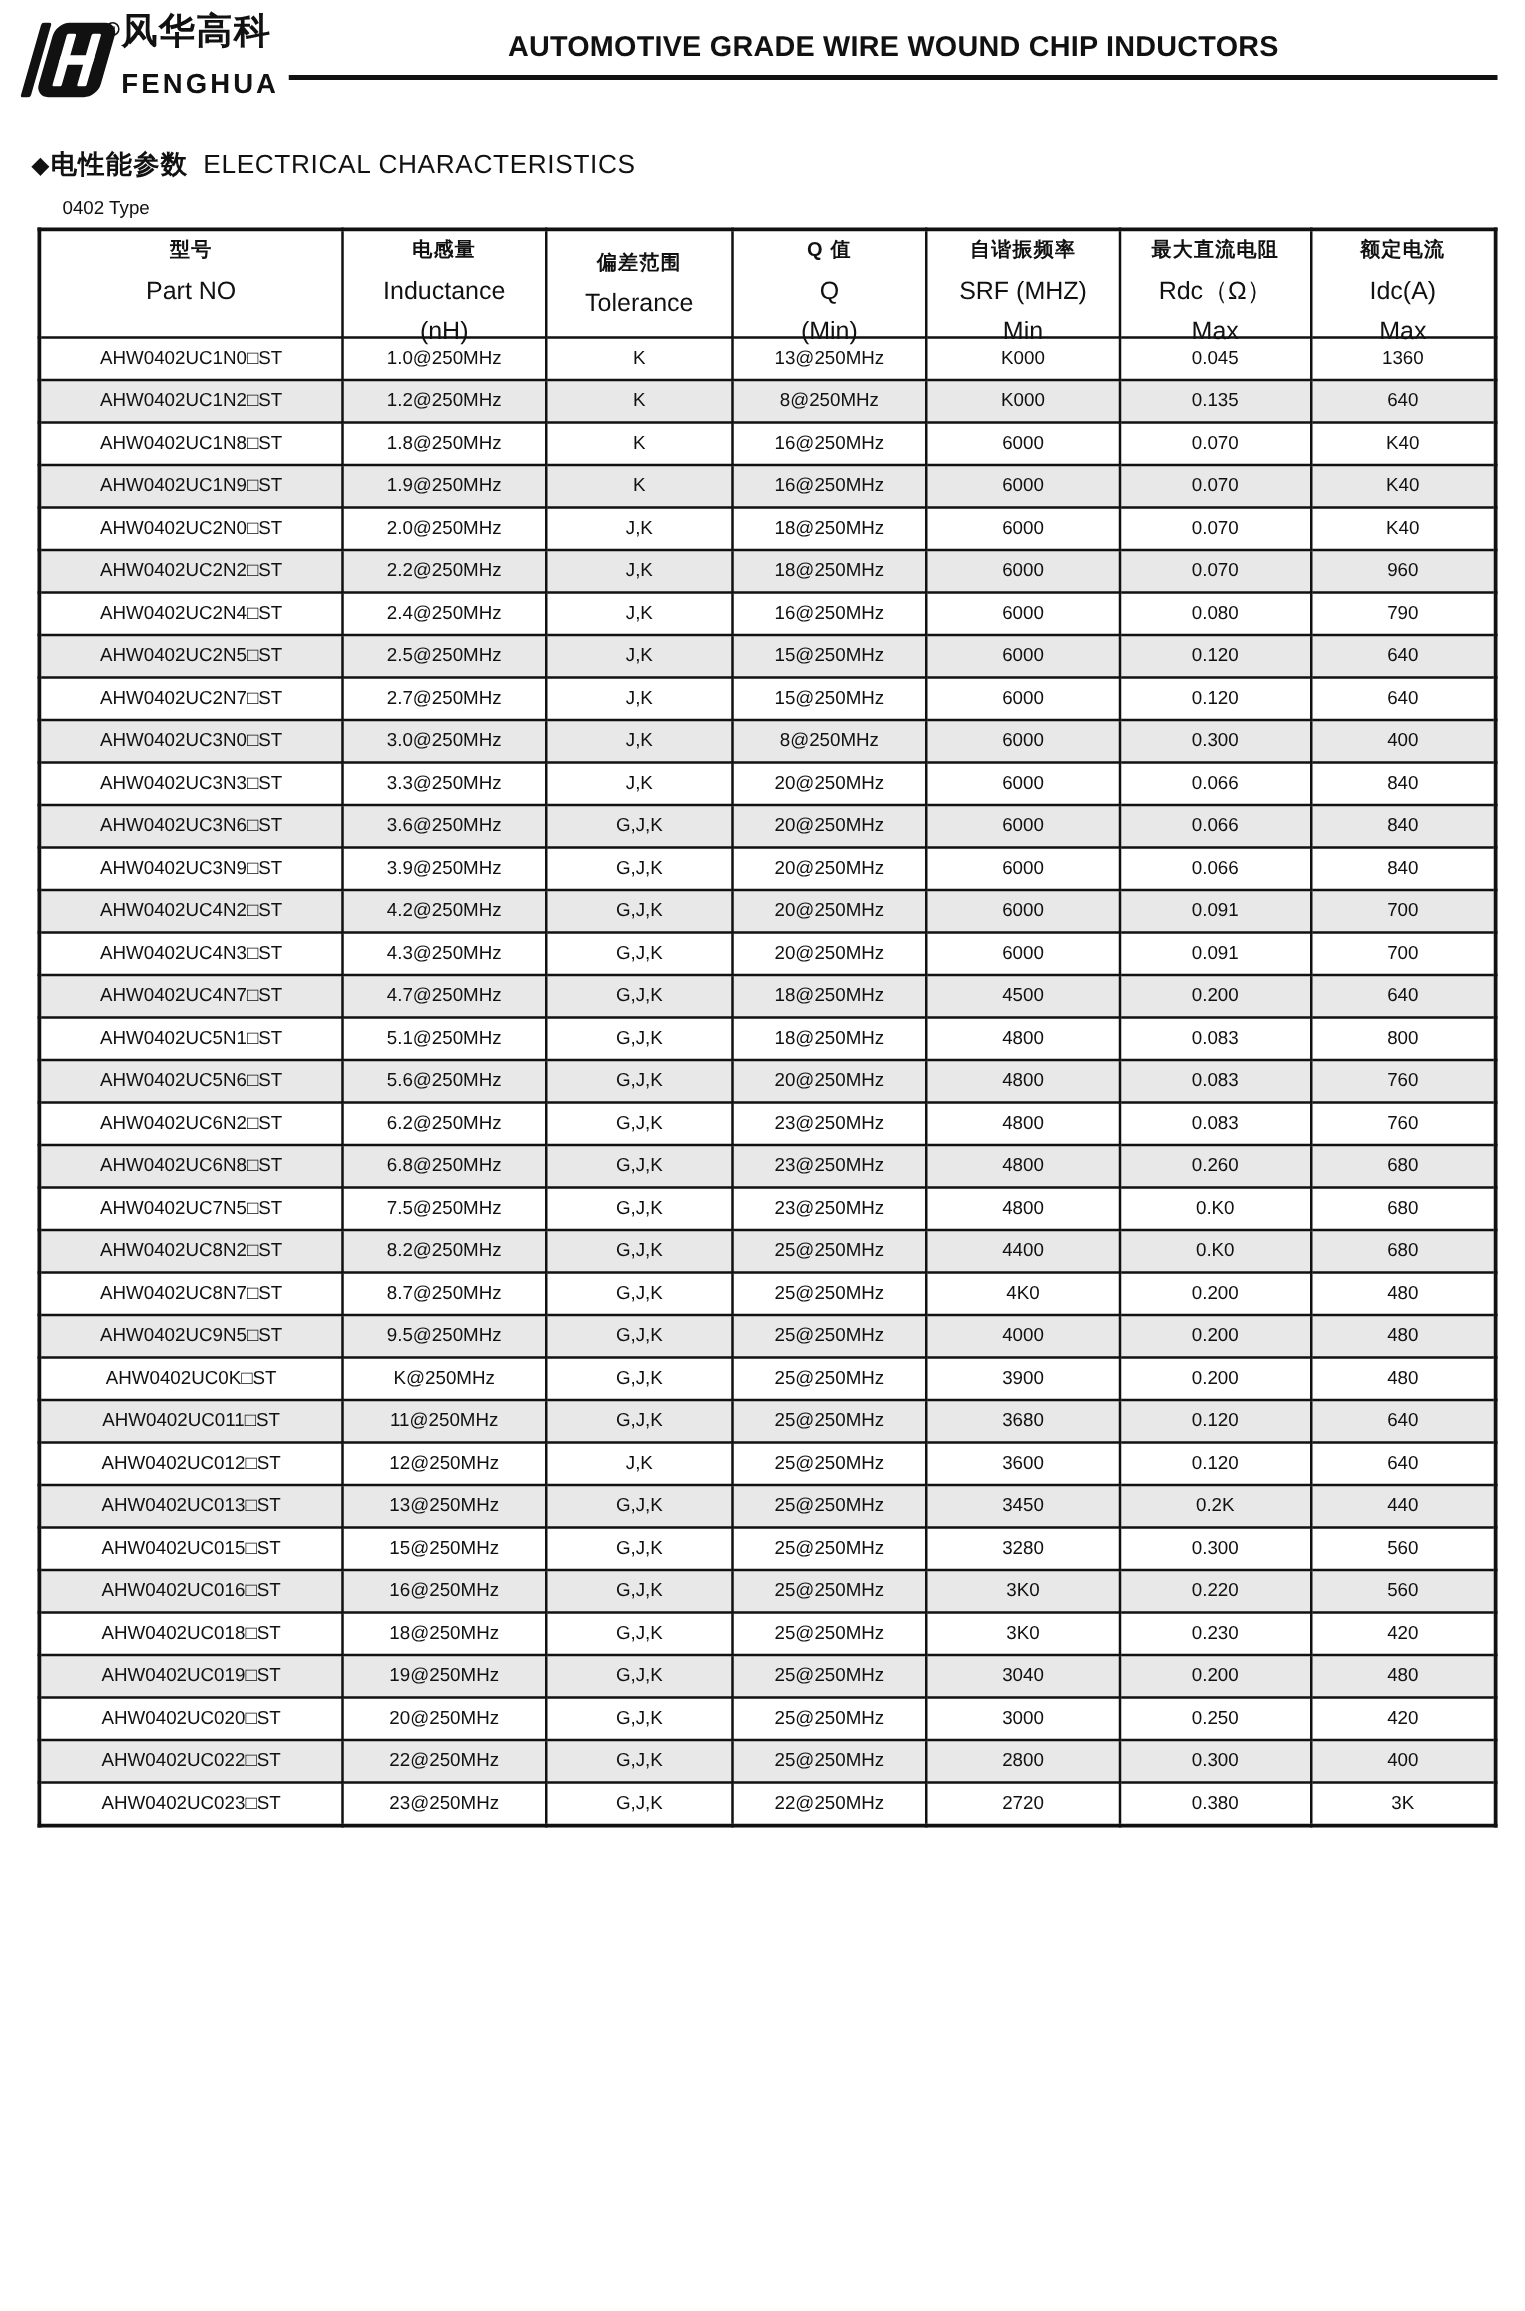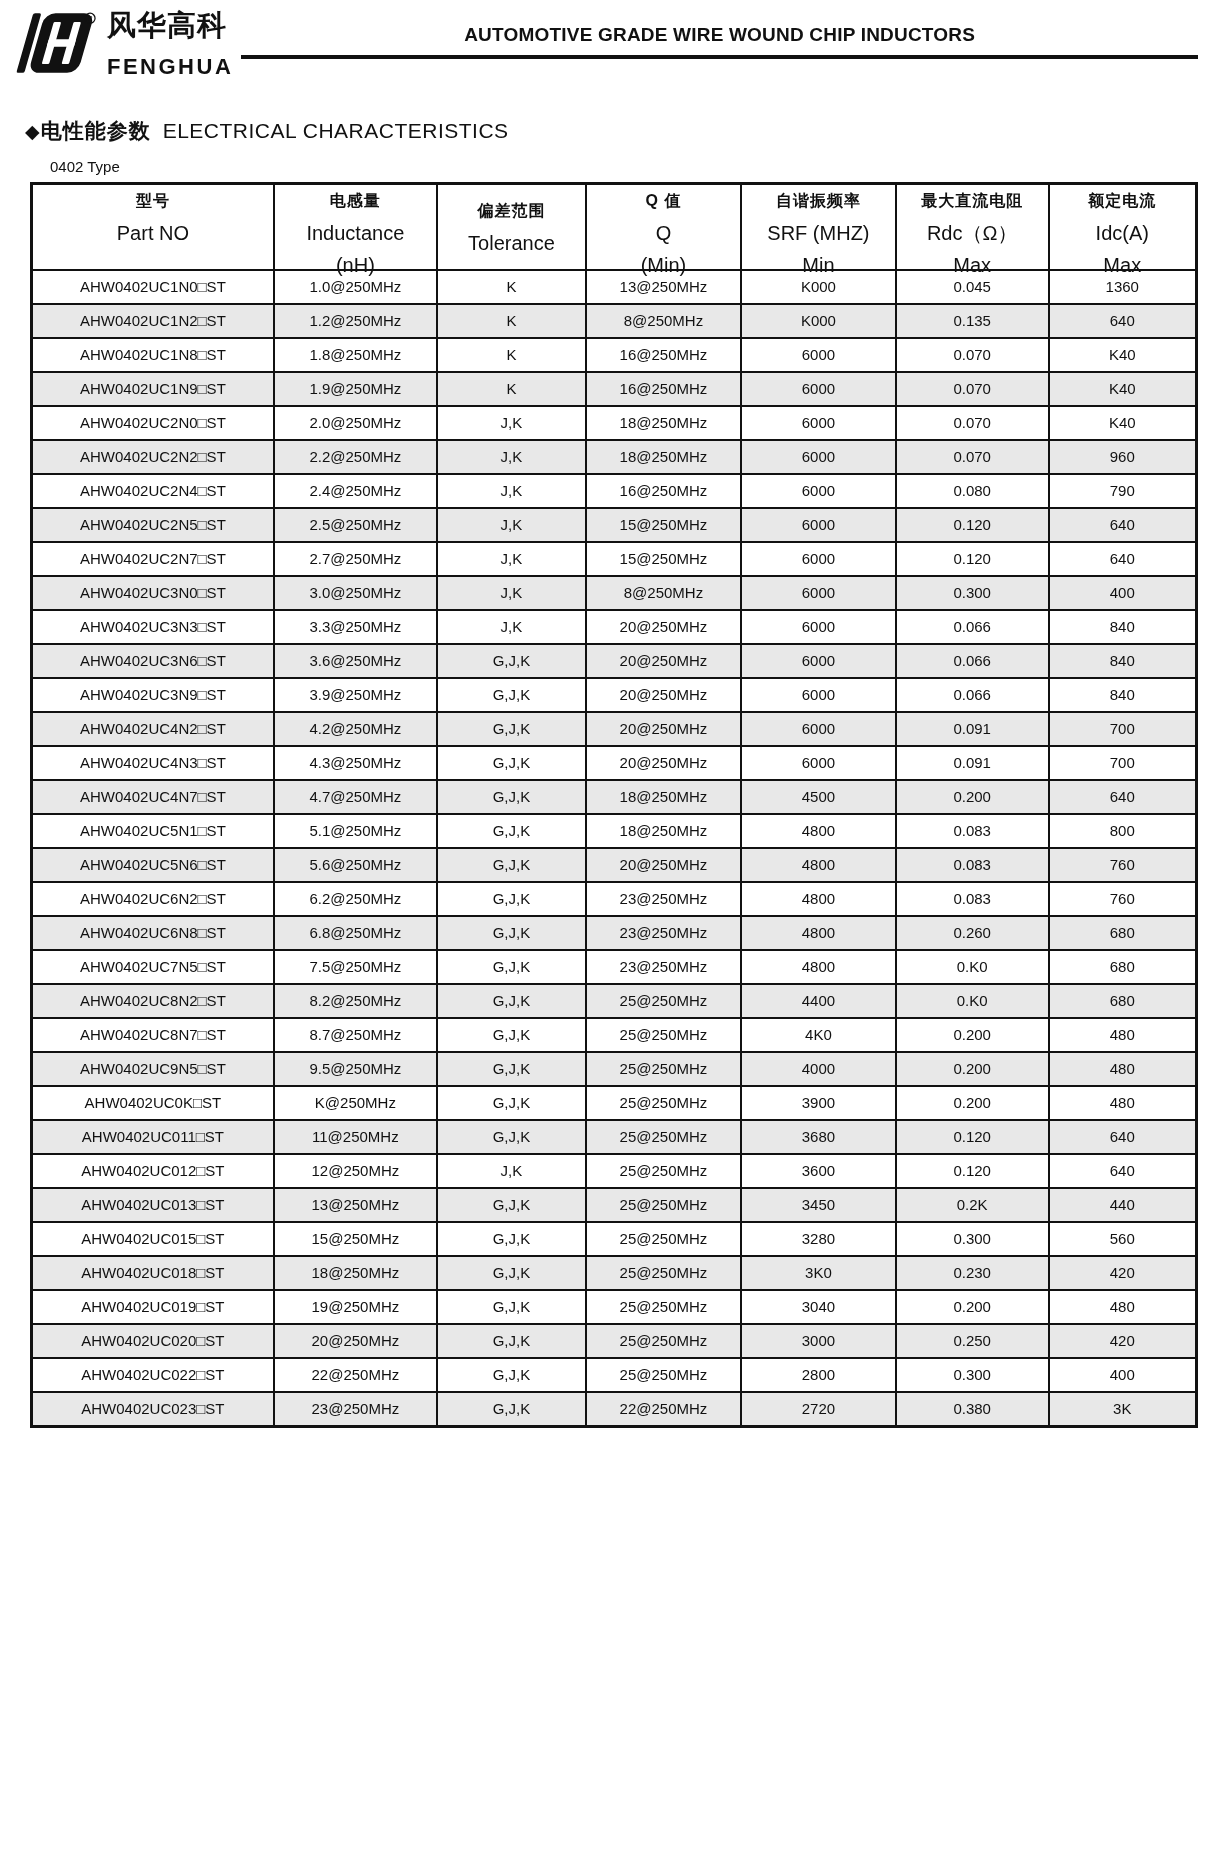--- a/index.html
+++ b/index.html
@@ -5,27 +5,27 @@
   html,body{margin:0;padding:0;}
   body{
     width:1220px;height:1849px;background:#ffffff;color:#111;
     font-family:"Liberation Sans","DejaVu Sans",sans-serif;
     -webkit-font-smoothing:antialiased;overflow:hidden;
   }
   .page{box-sizing:border-box;width:1220px;height:1849px;padding-top:8px;}
 
   
   .masthead{display:flex;align-items:flex-start;padding:0 22px 0 15px;}
-  .logo{display:flex;align-items:center;gap:10px;flex:0 0 auto;}
+  .logo{display:flex;align-items:flex-end;flex:0 0 auto;}
   .logo-mark{display:block;}
   .logo-text{padding-top:2px;line-height:1.05;}
   .brand-cn{font-size:29px;font-weight:bold;letter-spacing:1px;white-space:nowrap;}
   .brand-en{font-size:22px;font-weight:bold;letter-spacing:2.5px;margin-top:15px;}
   .title-block{flex:1 1 auto;margin-left:8px;padding-top:16px;}
-  .doc-title{margin:0 0 9px 0;text-align:center;font-size:19px;font-weight:bold;letter-spacing:.2px;white-space:nowrap;}
+  .doc-title{margin:0 0 9px 0;text-align:center;font-size:23px;font-weight:bold;letter-spacing:.2px;white-space:nowrap;}
   .title-rule{height:4px;background:#111;}
 
   
   .section-heading{margin:38px 0 0 25px;font-size:21px;display:flex;align-items:baseline;}
   .heading-marker{font-size:19px;margin-right:1px;}
   .heading-cn{font-weight:bold;letter-spacing:1px;}
   .heading-en{margin-left:12px;letter-spacing:.5px;}
   .subtitle{margin:13px 0 7px 50px;font-size:15px;}
 
   
@@ -396,20 +396,29 @@
         <tr>
     <td>AHW0402UC015□ST</td>
     <td>15@250MHz</td>
     <td>G,J,K</td>
     <td>25@250MHz</td>
     <td>3280</td>
     <td>0.300</td>
     <td>560</td>
   </tr>
         <tr>
+    <td>AHW0402UC016□ST</td>
+    <td>16@250MHz</td>
+    <td>G,J,K</td>
+    <td>25@250MHz</td>
+    <td>3K0</td>
+    <td>0.220</td>
+    <td>560</td>
+  </tr>
+        <tr>
     <td>AHW0402UC018□ST</td>
     <td>18@250MHz</td>
     <td>G,J,K</td>
     <td>25@250MHz</td>
     <td>3K0</td>
     <td>0.230</td>
     <td>420</td>
   </tr>
         <tr>
     <td>AHW0402UC019□ST</td>

